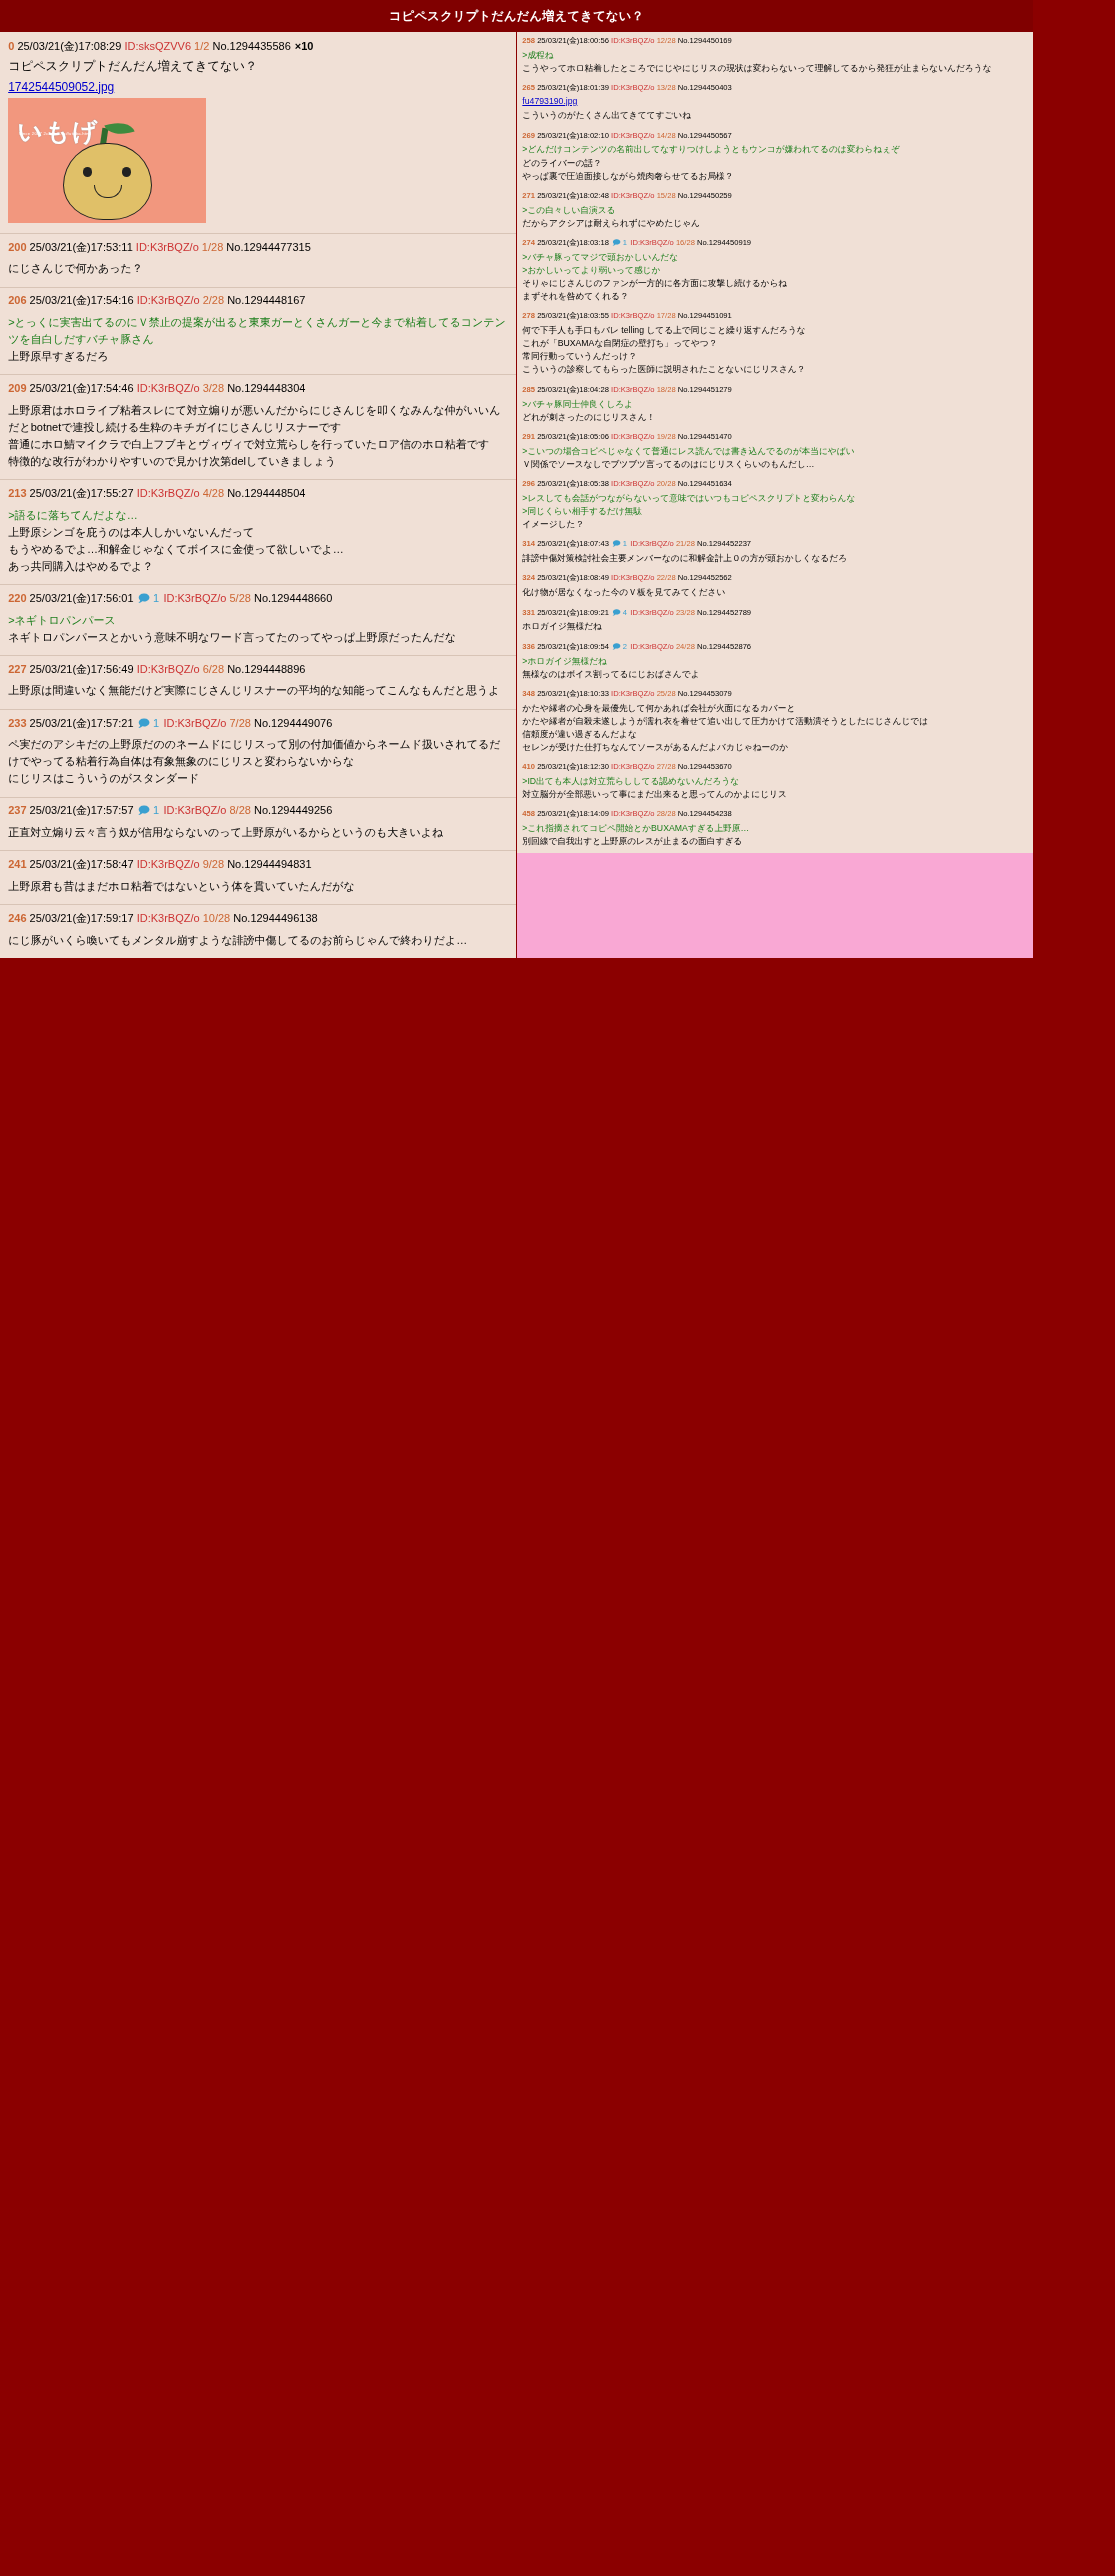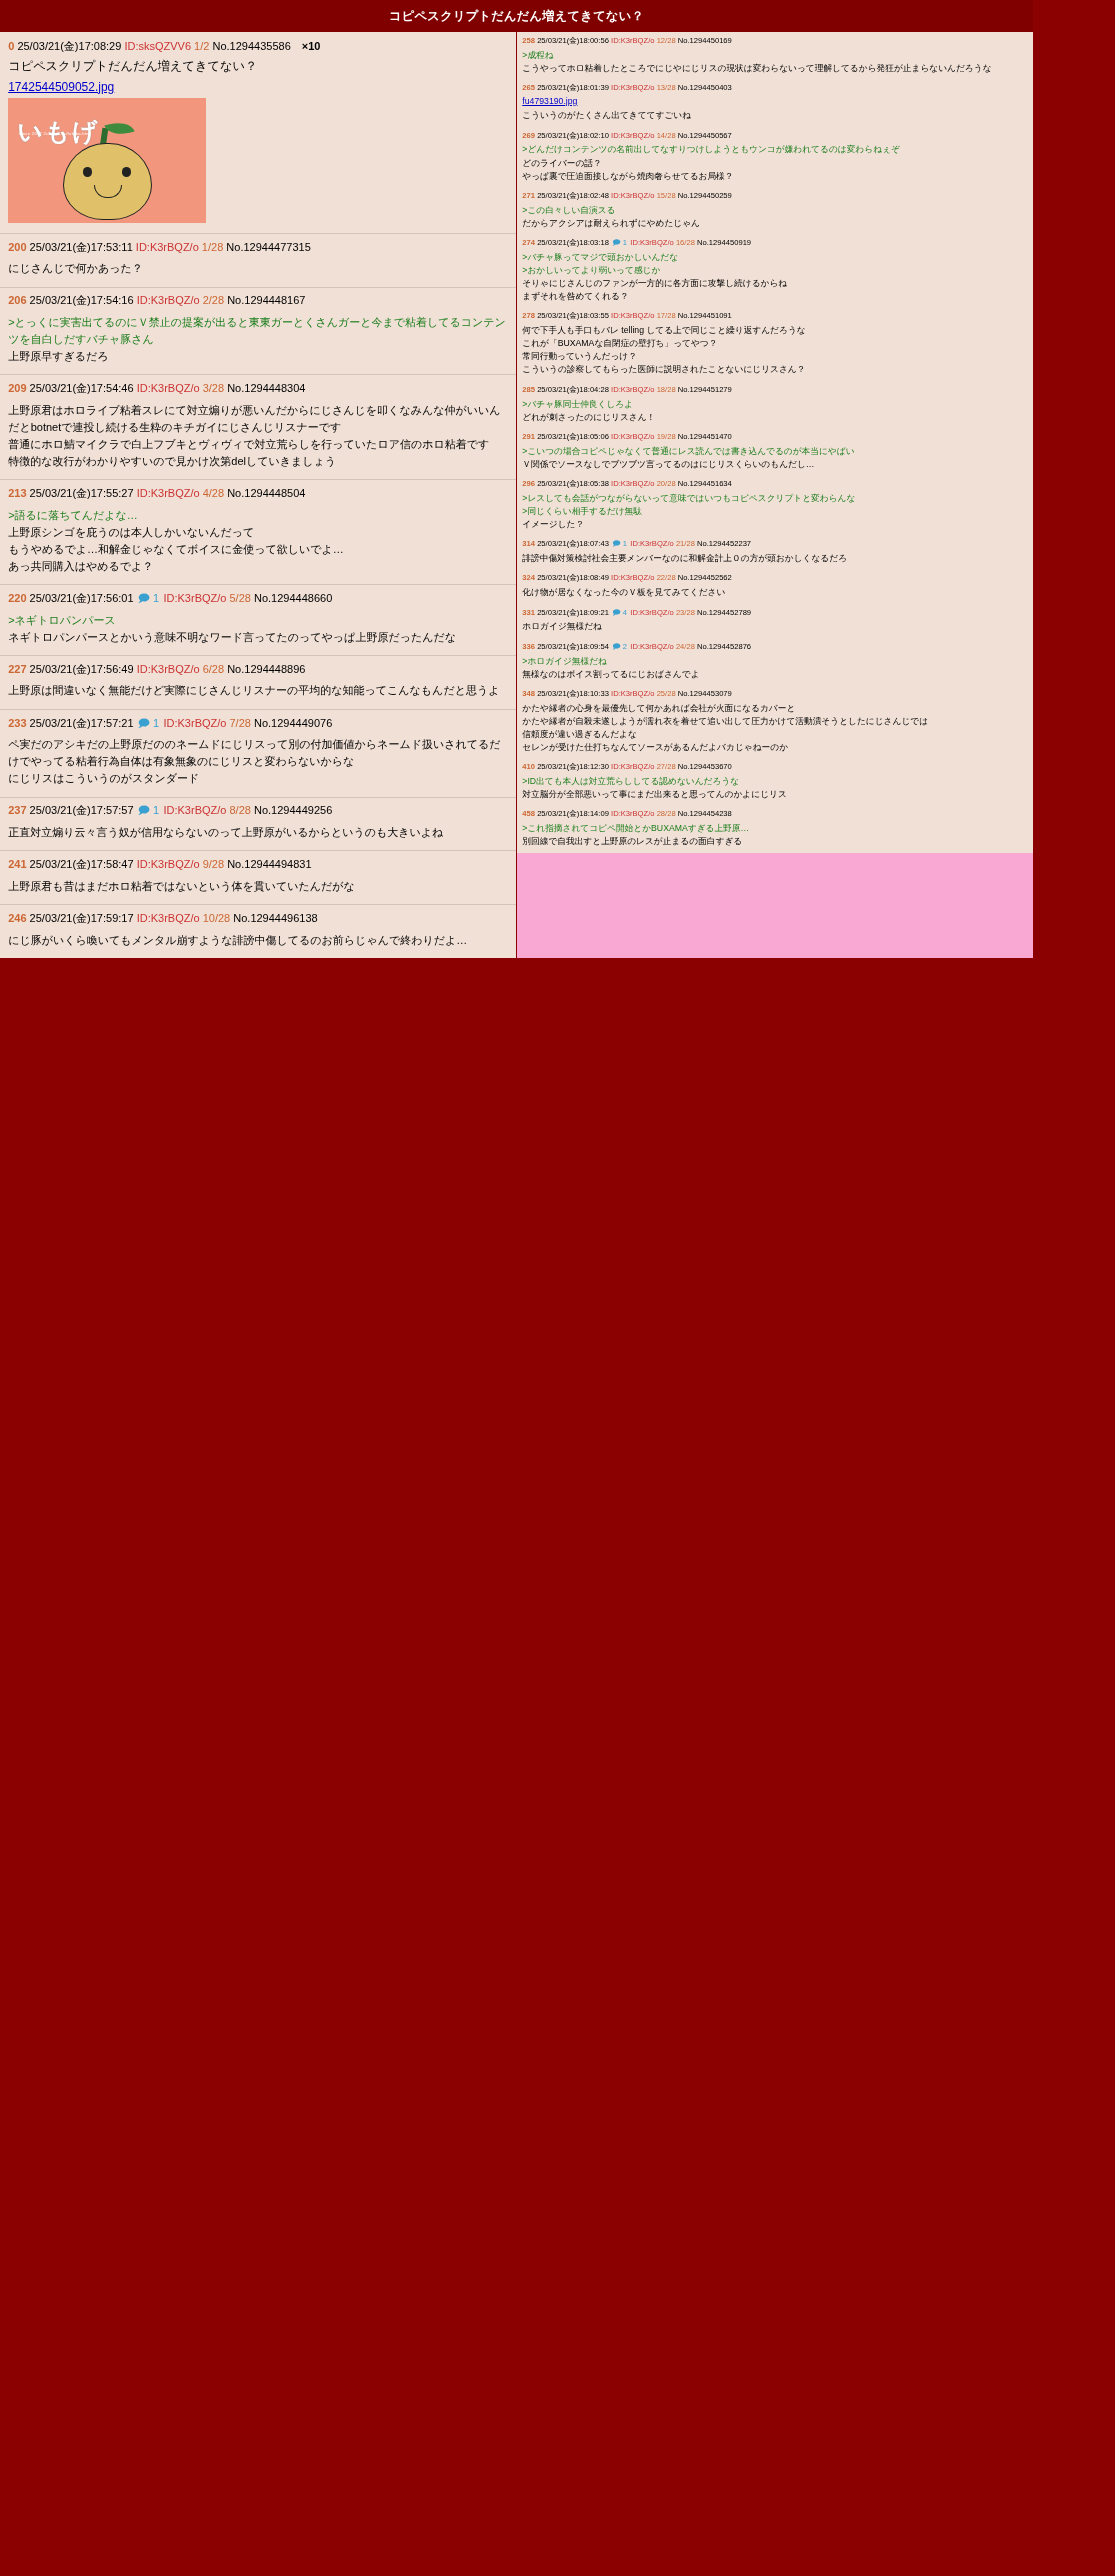--- a/index.html
+++ b/index.html
@@ -10,21 +10,21 @@
   .col{width:557px;box-sizing:border-box;}
   .colL{background:#f0e0d6;border-right:1.2px solid #8b0000;}
   .colR{background:#f0e0d6;}
   .op{padding:5.8px 8.2px 9.3px 8.2px;background:#f0e0d6;}
   .meta{font-size:11px;line-height:1.5;}
   .num{color:#cc6633;font-weight:bold;}
   .date{color:#000000;}
   .id{color:#cc3333;}
   .idx{color:#cc6633;}
   .postno{color:#000000;}
-  .repcount{color:#000000;font-weight:bold;margin-left:8px;}
+  .repcount{color:#000000;font-weight:bold;margin-left:1px;}
   .optitle{font-size:12.2px;color:#000;margin:3.5px 0 4.7px 0;line-height:1.4;}
   .filelink{color:#0000cc;text-decoration:underline;font-size:12px;display:inline-block;margin-bottom:4.7px;}
   .thumb{width:198px;height:125px;background:#f2977e;position:relative;overflow:hidden;}
   .thumb .logo{position:absolute;top:17px;left:9.3px;font-size:24.5px;font-weight:bold;color:#ffffff;letter-spacing:2.3px;text-shadow:0 0 1.2px #888;}
   .thumb .sub{position:absolute;top:33px;left:10.5px;font-size:4.1px;color:#ffffff;letter-spacing:0.3px;}
   .thumb .potato{position:absolute;left:55px;top:45px;width:87px;height:75px;background:#e0c068;border:1.7px solid #222;border-radius:48% 48% 45% 45%/55% 55% 45% 45%;}
   .thumb .eyeL,.thumb .eyeR{position:absolute;width:9.3px;height:9.3px;background:#222;border-radius:50%;}
   .thumb .eyeL{left:75px;top:69px;}
   .thumb .eyeR{left:114px;top:69px;}
   .thumb .mouth{position:absolute;left:86px;top:87px;width:26px;height:11.7px;border:1.7px solid #222;border-top:none;border-radius:0 0 13px 13px;}

